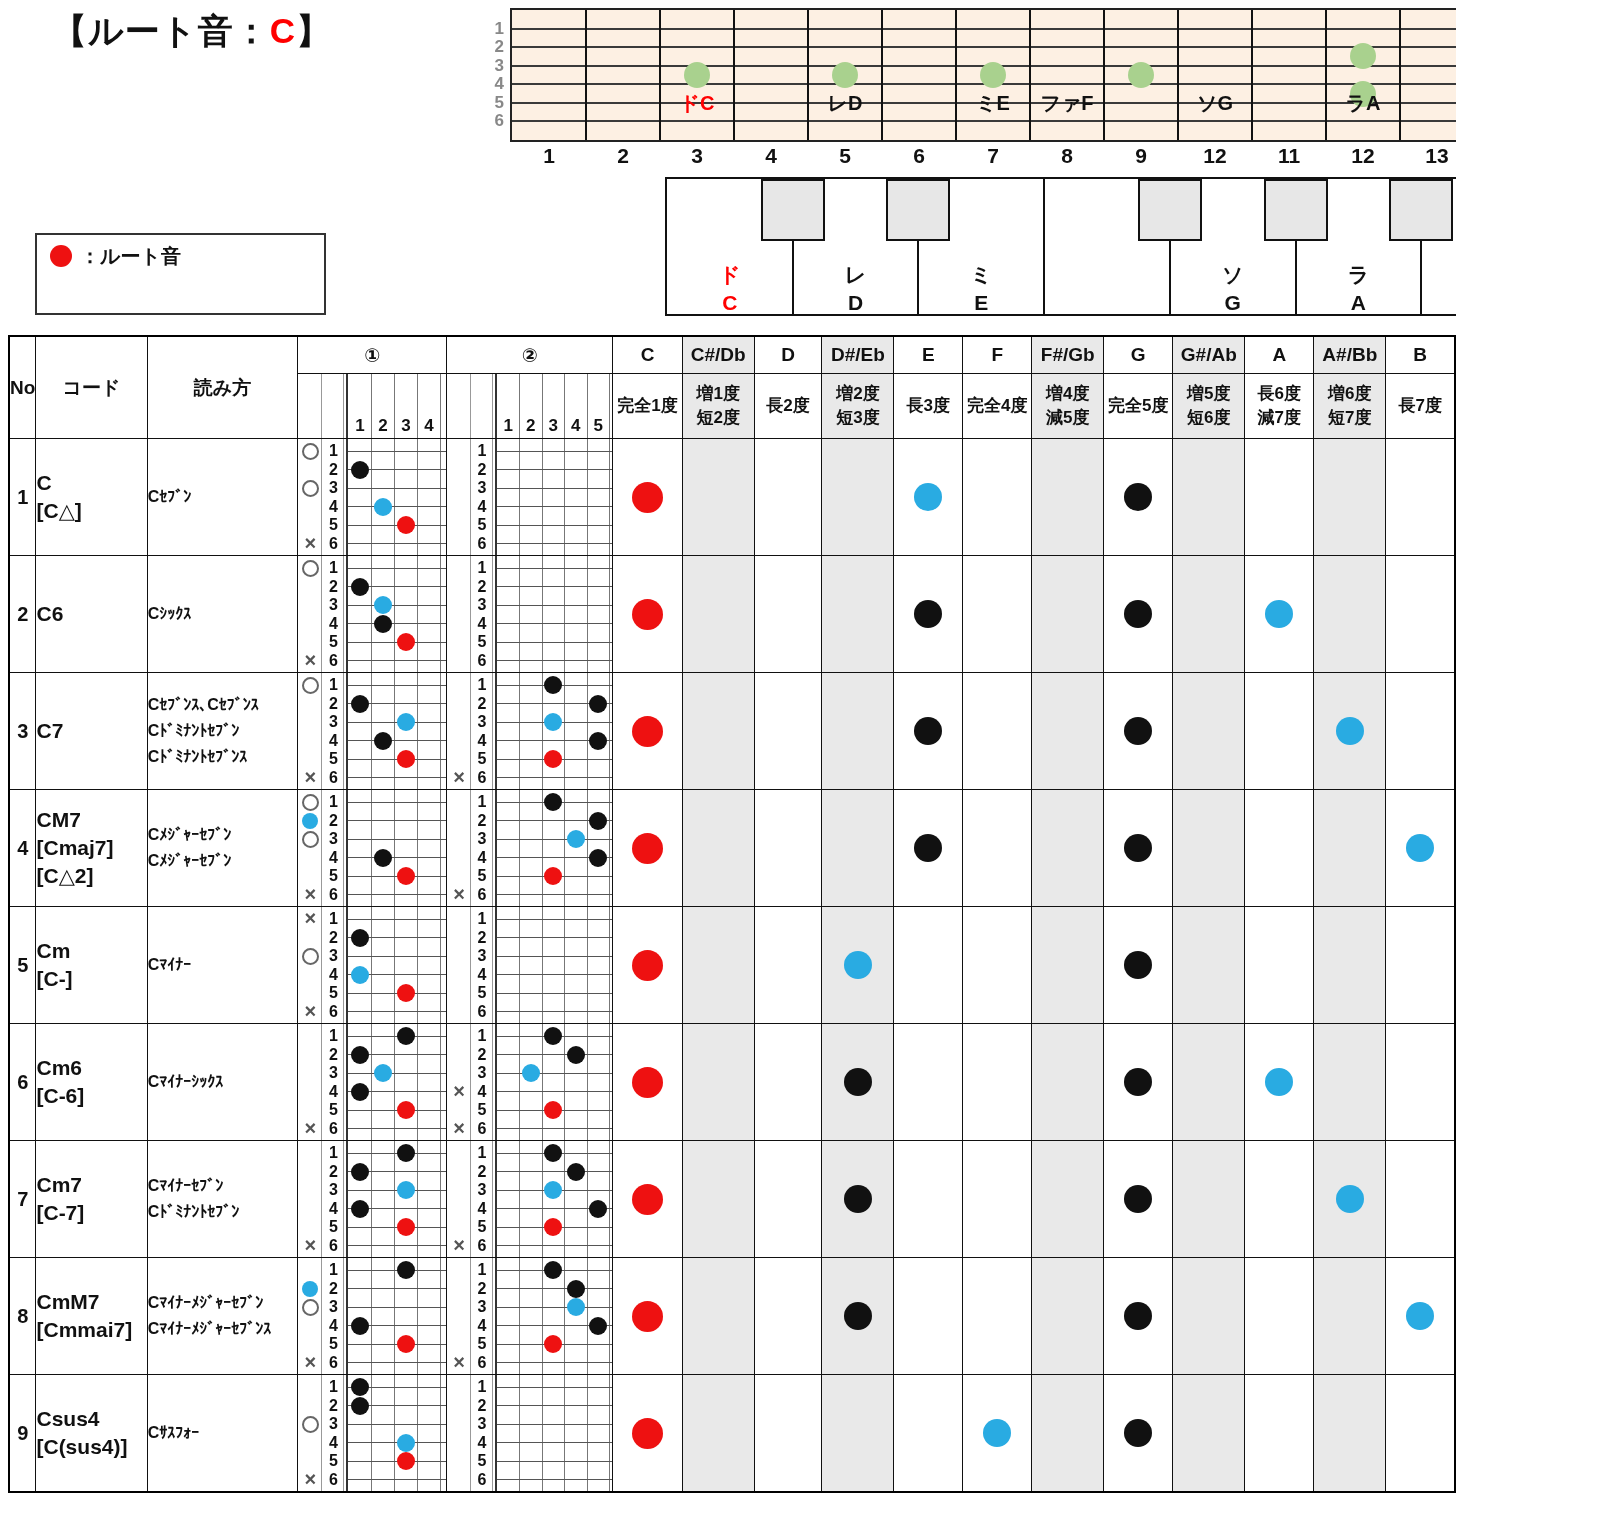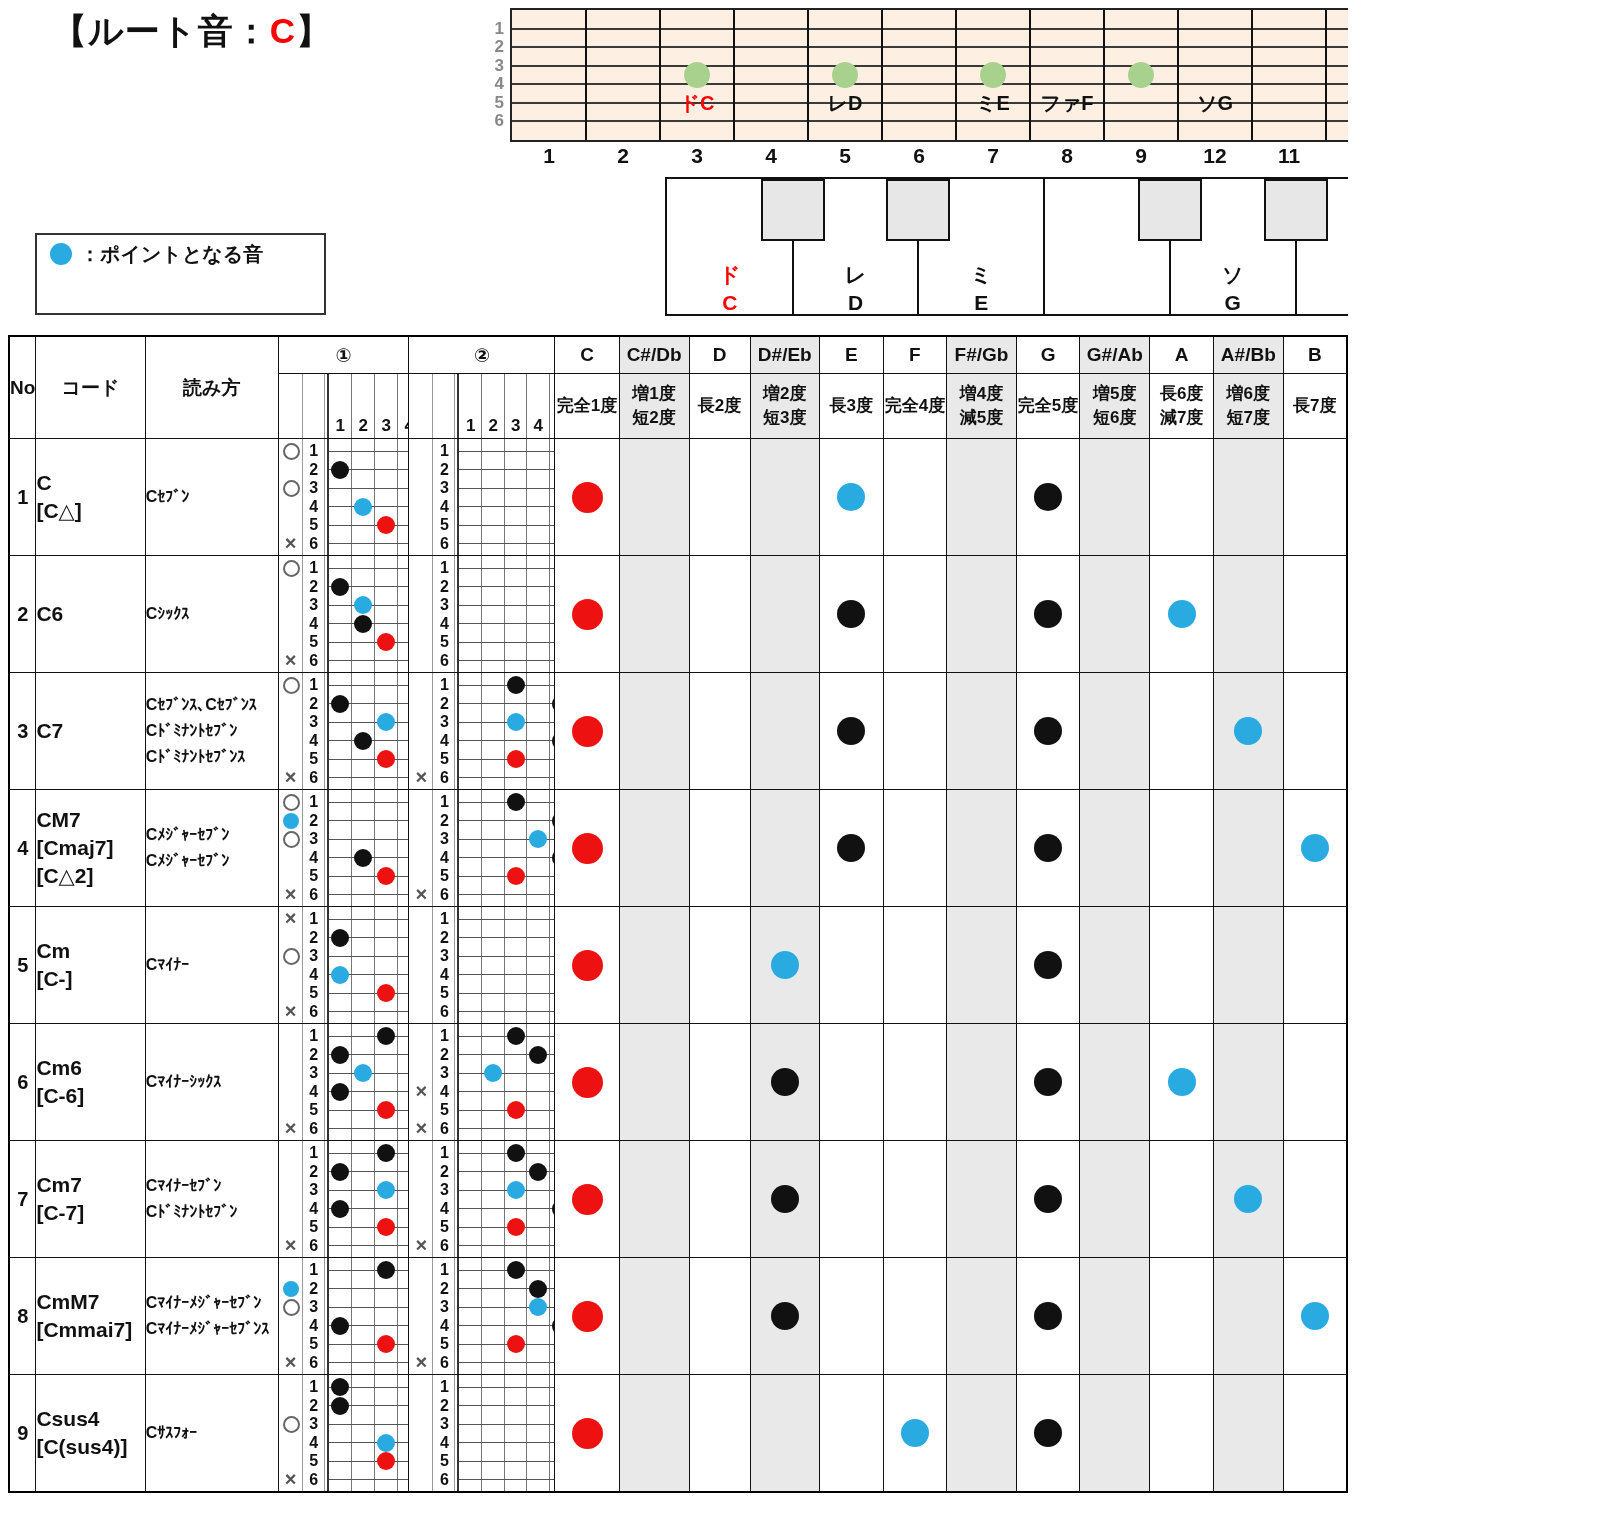--- a/index.html
+++ b/index.html
@@ -1,17 +1,17 @@
 <!DOCTYPE html>
 <html><head>
 <meta charset="utf-8">
 <style>
   html,body{margin:0;padding:0;background:#fff;}
   body{width:1600px;height:1520px;font-family:"Liberation Sans","DejaVu Sans",sans-serif;color:#111;}
-  #page{position:relative;width:1348px;height:1520px;overflow:hidden;}
+  #page{position:relative;width:1456px;height:1520px;overflow:hidden;}
   .title{position:absolute;left:52px;top:8px;font-size:35px;font-weight:bold;letter-spacing:1px;}
   .title .root{color:#f00;}
   #fretboard{position:absolute;left:510px;top:8px;width:1036px;height:130px;background:#fdf0e3;border:2px solid #222;}
   .fb-string{position:absolute;left:0;width:100%;height:2px;background:#3a3a3a;}
   .fb-fret{position:absolute;top:0;height:100%;width:2px;background:#111;}
   .fb-slabel{position:absolute;left:-30px;width:22px;text-align:right;font-size:17px;font-weight:bold;color:#888;line-height:20px;}
   .fb-fnum{position:absolute;top:134px;width:74px;text-align:center;font-size:21px;font-weight:bold;color:#111;}
   .fb-inlay{position:absolute;width:26px;height:26px;border-radius:50%;background:#a9d18e;}
   .fb-note{position:absolute;width:74px;text-align:center;font-size:20px;font-weight:bold;color:#111;line-height:26px;}
   .fb-note.accent{color:#f00;}
@@ -137,23 +137,23 @@
         <div class="pk-letter">B</div>
       </div>
       <div class="pk-black" style="left: 93.7143px;"></div>
       <div class="pk-black" style="left: 219.429px;"></div>
       <div class="pk-black" style="left: 470.857px;"></div>
       <div class="pk-black" style="left: 596.571px;"></div>
       <div class="pk-black" style="left: 722.286px;"></div>
     </div>
 
   <div id="legend">
-    <div class="leg-row">
-      <span class="leg-dot" style="background:#29abe2;"></span>
-      <span>：ポイントとなる音</span>
+    <div class="leg-row" style="margin-top:2px;">
+      <span class="leg-dot" style="background:#ee1111;"></span>
+      <span>：ルート音</span>
     </div>
   </div>
 
   <div id="chord-table">
       <table class="ctable">
         <colgroup>
           <col style="width: 27px;">
           <col style="width: 113px;">
           <col style="width: 167px;">
           <col style="width: 165px;">

